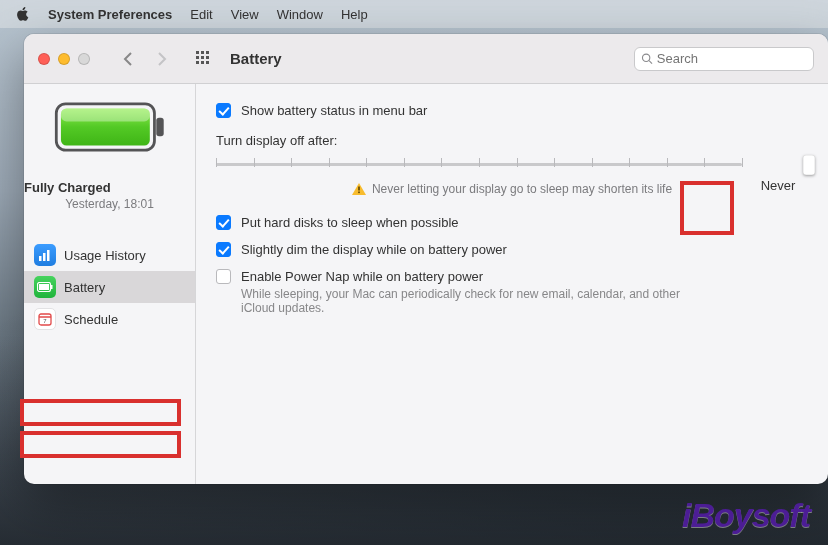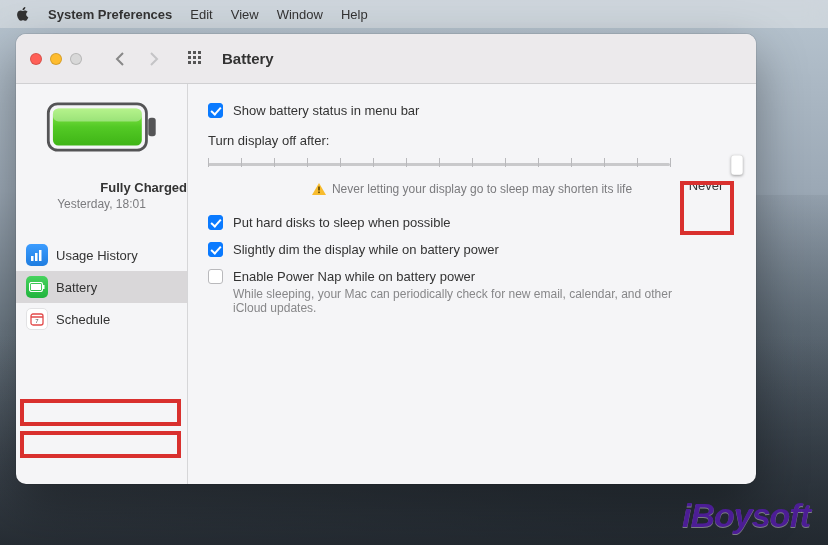--- a/index.html
+++ b/index.html
@@ -36,22 +36,22 @@
       font-size: 13px;
     }
     .menubar .apple { width: 14px; height: 14px; }
     .menubar span { cursor: default; }
     .menubar .appname { font-weight: 600; }
 
     
     .window {
       position: absolute;
       top: 34px;
-      left: 16px;
-      width: 740px;
+      left: 24px;
+      width: 804px;
       height: 450px;
       background: #f5f5f7;
       border-radius: 10px;
       box-shadow: 0 20px 50px rgba(0,0,0,0.35), 0 0 0 1px rgba(0,0,0,0.08);
       display: flex;
       flex-direction: column;
       overflow: hidden;
     }
     .titlebar {
       height: 50px;
@@ -99,21 +99,21 @@
       border-right: 1px solid #d6d6d8;
       display: flex;
       flex-direction: column;
       padding-top: 18px;
     }
     .battery-large {
       align-self: center;
       width: 112px; height: 50px;
       margin-bottom: 28px;
     }
-    .status-text { text-align: right; font-size: 13px; font-weight: 600; color:#333; }
+    .status-text { text-align: left; font-size: 13px; font-weight: 600; color:#333; }
     .status-sub { text-align: center; font-size: 12px; color:#7b7b7e; margin-top: 2px; margin-bottom: 28px; }
 
     .sidebar-item {
       display: flex; align-items: center;
       height: 32px;
       padding: 0 10px;
       gap: 8px;
       font-size: 13px;
       cursor: default;
     }
@@ -273,20 +273,27 @@
         <rect x="0" y="5" width="3" height="3"></rect>
           <rect x="5" y="5" width="3" height="3"></rect>
           <rect x="10" y="5" width="3" height="3"></rect>
         <rect x="0" y="10" width="3" height="3"></rect>
           <rect x="5" y="10" width="3" height="3"></rect>
           <rect x="10" y="10" width="3" height="3"></rect>
       </g>
     </svg>
     <span class="title-text">Battery</span>
     <div class="spacer"></div>
+    <div class="searchbox">
+      <svg width="13" height="13" viewBox="0 0 16 16">
+          <circle cx="7" cy="7" r="5" fill="none" stroke="#8a8a8d" stroke-width="1.5"></circle>
+          <line x1="11" y1="11" x2="15" y2="15" stroke="#8a8a8d" stroke-width="1.5"></line>
+        </svg>
+      <input placeholder="Search" style="">
+    </div>
   </div>
 
   <div class="content">
 
     <div class="sidebar">
       <svg class="battery-large" viewBox="0 0 120 54">
         <rect x="2" y="2" width="106" height="50" rx="10" fill="none" stroke="#545456" stroke-width="3"></rect>
         <rect x="110" y="17" width="8" height="20" rx="3" fill="#545456"></rect>
         <rect x="7" y="7" width="96" height="40" rx="6" fill="url(#bg)"></rect>
         <defs>

